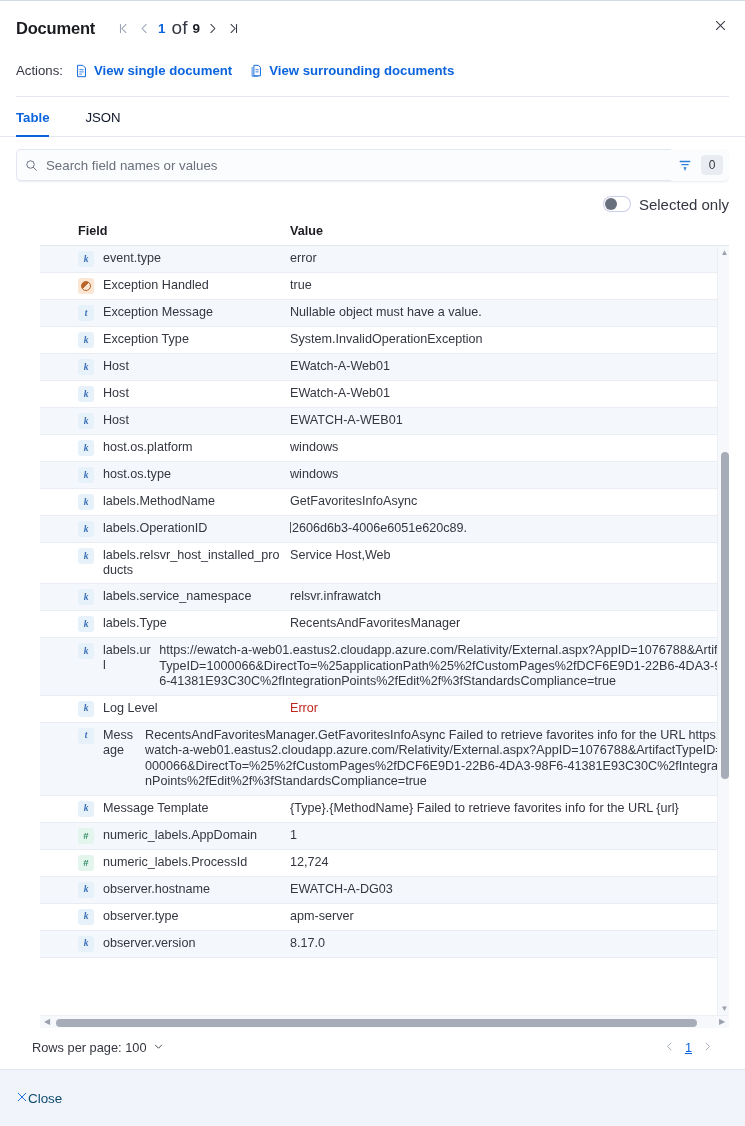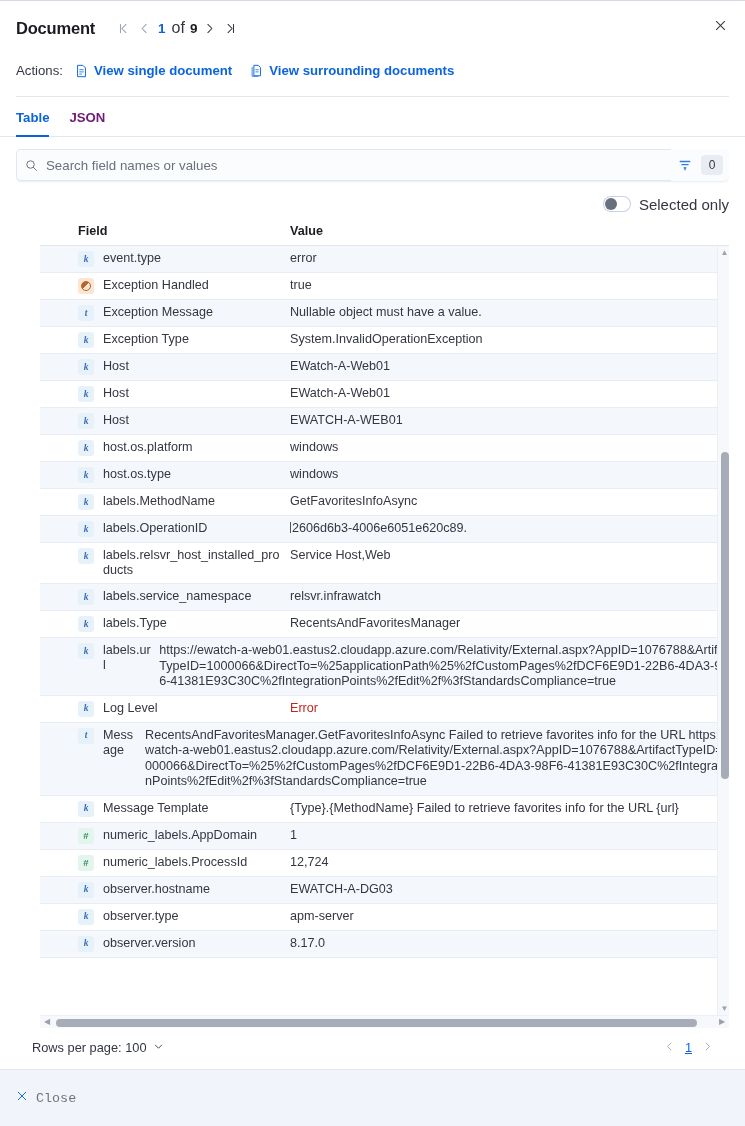--- a/index.html
+++ b/index.html
@@ -36,21 +36,21 @@
   }
   .pager { display: flex; align-items: center; gap: 0px; }
   .pg-btn {
     width: 21px; height: 21px;
     display: flex; align-items: center; justify-content: center;
     font-size: 13px; color: #98a2b3; background: none; border: none;
     cursor: pointer; line-height: 1;
   }
   .pg-btn.active { color: #343741; }
   .pg-num { font-size: 13.5px; font-weight: 700; color: #0b64dd; padding: 0 3px; }
-  .pg-of  { font-size: 16px; color: #343741; padding: 0 3px; font-weight: 400;}
+  .pg-of  { font-size: 19px; color: #343741; padding: 0 3px; font-weight: 400;}
   .pg-total { font-size: 13.5px; font-weight: 700; color: #1a1c21; padding: 0 2px; }
 
   .close-x {
     position: absolute; top: 13px; right: 14px;
     width: 22px; height: 22px; display: flex; align-items: center; justify-content: center;
     color: #343741; cursor: pointer; font-size: 16px; line-height: 1;
   }
 
   .actions-row {
     display: flex; align-items: flex-end;
@@ -63,29 +63,28 @@
     color: #0b64dd; text-decoration: none; cursor: pointer;
     margin-right: 18px; font-size: 13.2px;
   }
   .action-link span.lbl { text-decoration: none; font-weight: bold; }
   .icon-doc { width: 13px; height: 14px; display: inline-block; }
 
   .hdr-divider { height: 1px; background: #e3e6ec; margin-top: 18px; }
 
   
   .tabs {
-    display: flex; padding: 0 16px; gap: 20px;
+    display: flex; padding: 0 16px; gap: 36px;
     border-bottom: 1px solid #e3e6ec;
     flex: 0 0 auto; background: #fff;
   }
   .tab {
-    font-size: 13.2px; color: #701a75; padding: 13px 0 10px 0;
+    font-size: 13.2px; color: #0f172a; padding: 13px 0 10px 0;
     cursor: pointer; border-bottom: 2px solid transparent;
     margin-bottom: -1px;
-    font-weight: bold;
   }
   .tab.sel { color: #0b64dd; font-weight: 600; border-bottom-color: #0b64dd; }
 
   
   .body {
     flex: 1 1 auto; display: flex; flex-direction: column;
     padding: 0 16px; background: #fff; min-height: 0;
   }
   .search-wrap {
     margin-top: 12px; position: relative; height: 32px;
@@ -225,22 +224,22 @@
     cursor: pointer;
   }
 
   
   .fly-footer {
     flex: 0 0 auto; height: 57px; background: #f1f4fa;
     border-top: 1px solid #e3e6ec;
     display: flex; align-items: center; padding: 0 16px;
   }
   .close-btn {
-    display: inline-flex; align-items: center; gap: 8px;
-    color: #737373; font-size: 13.4px; cursor: pointer; font-family: Liberation Mono, monospace;
+    display: inline-flex; align-items: center; 
+    color: #0c4a6e; font-size: 13.4px; cursor: pointer;
   }
 </style>
 </head>
 <body>
 
 <div class="flyout">
 
   <div class="fly-header">
     <div class="title-row">
       <div class="doc-title">Document</div>

